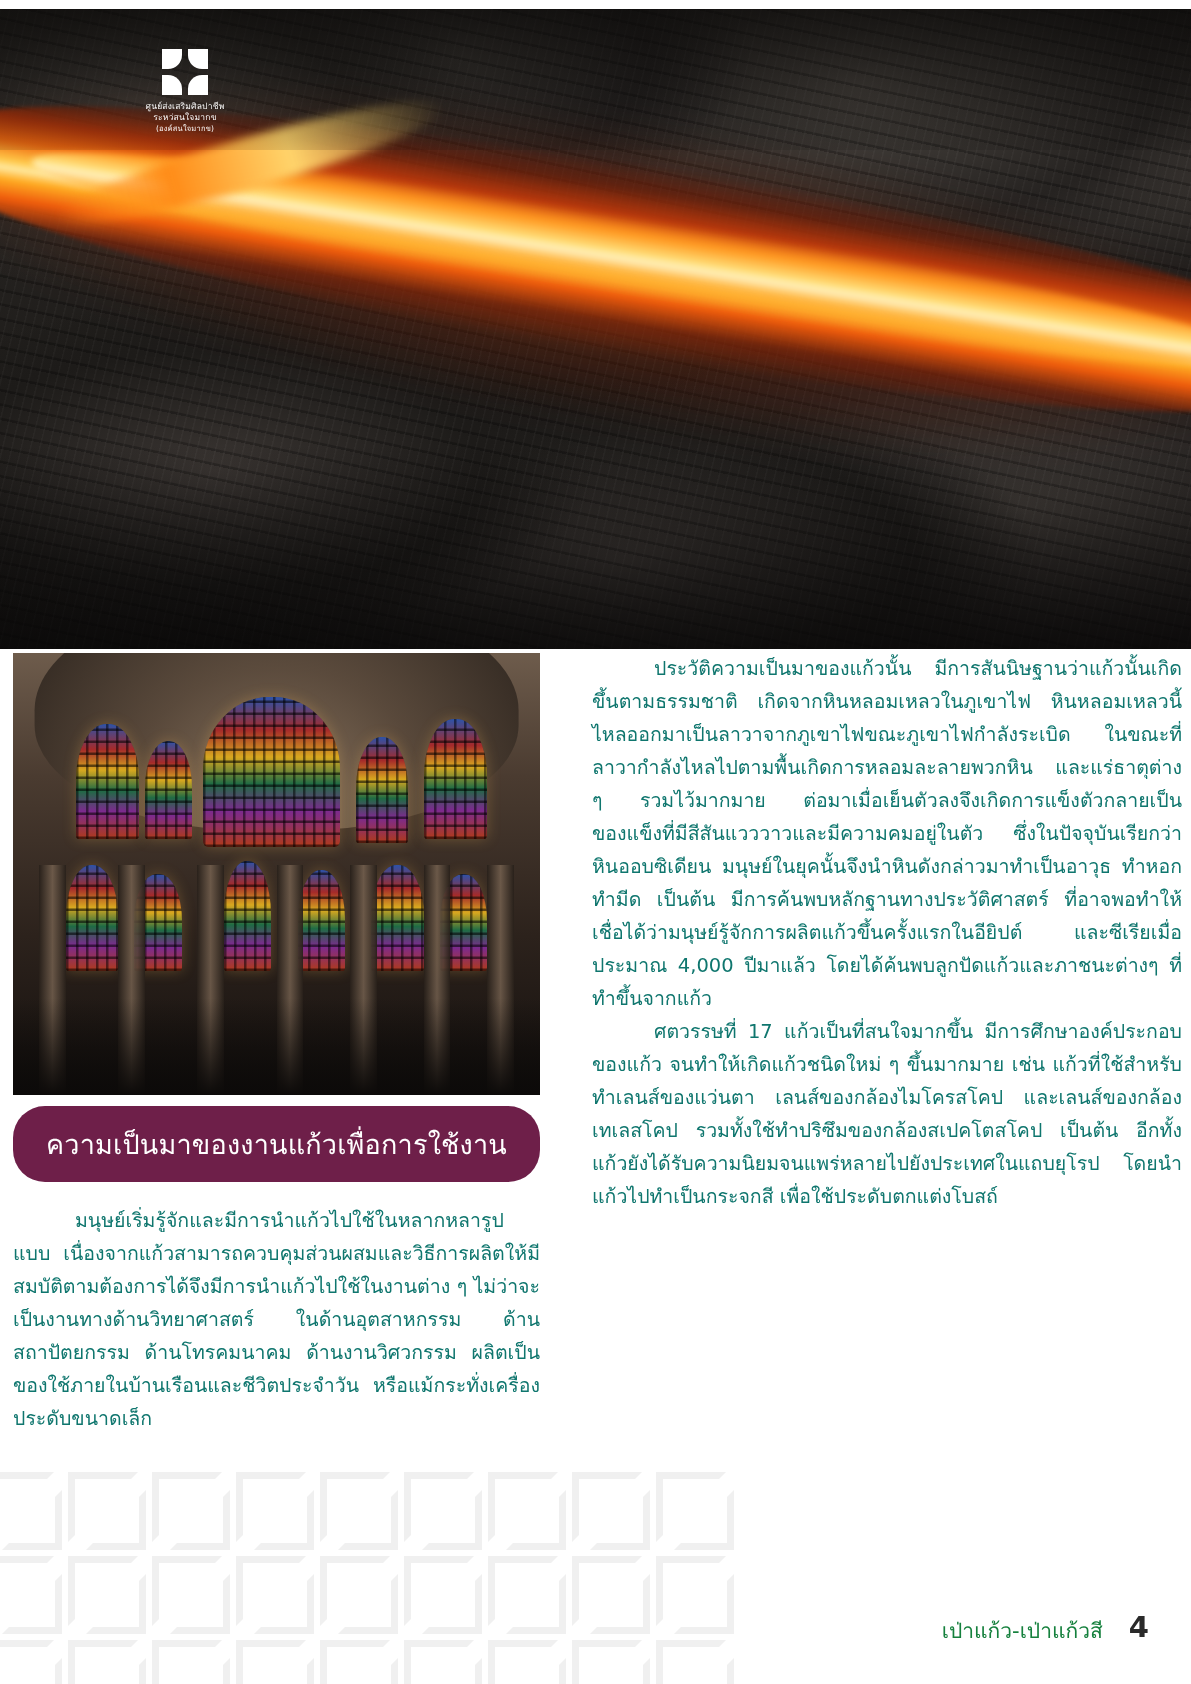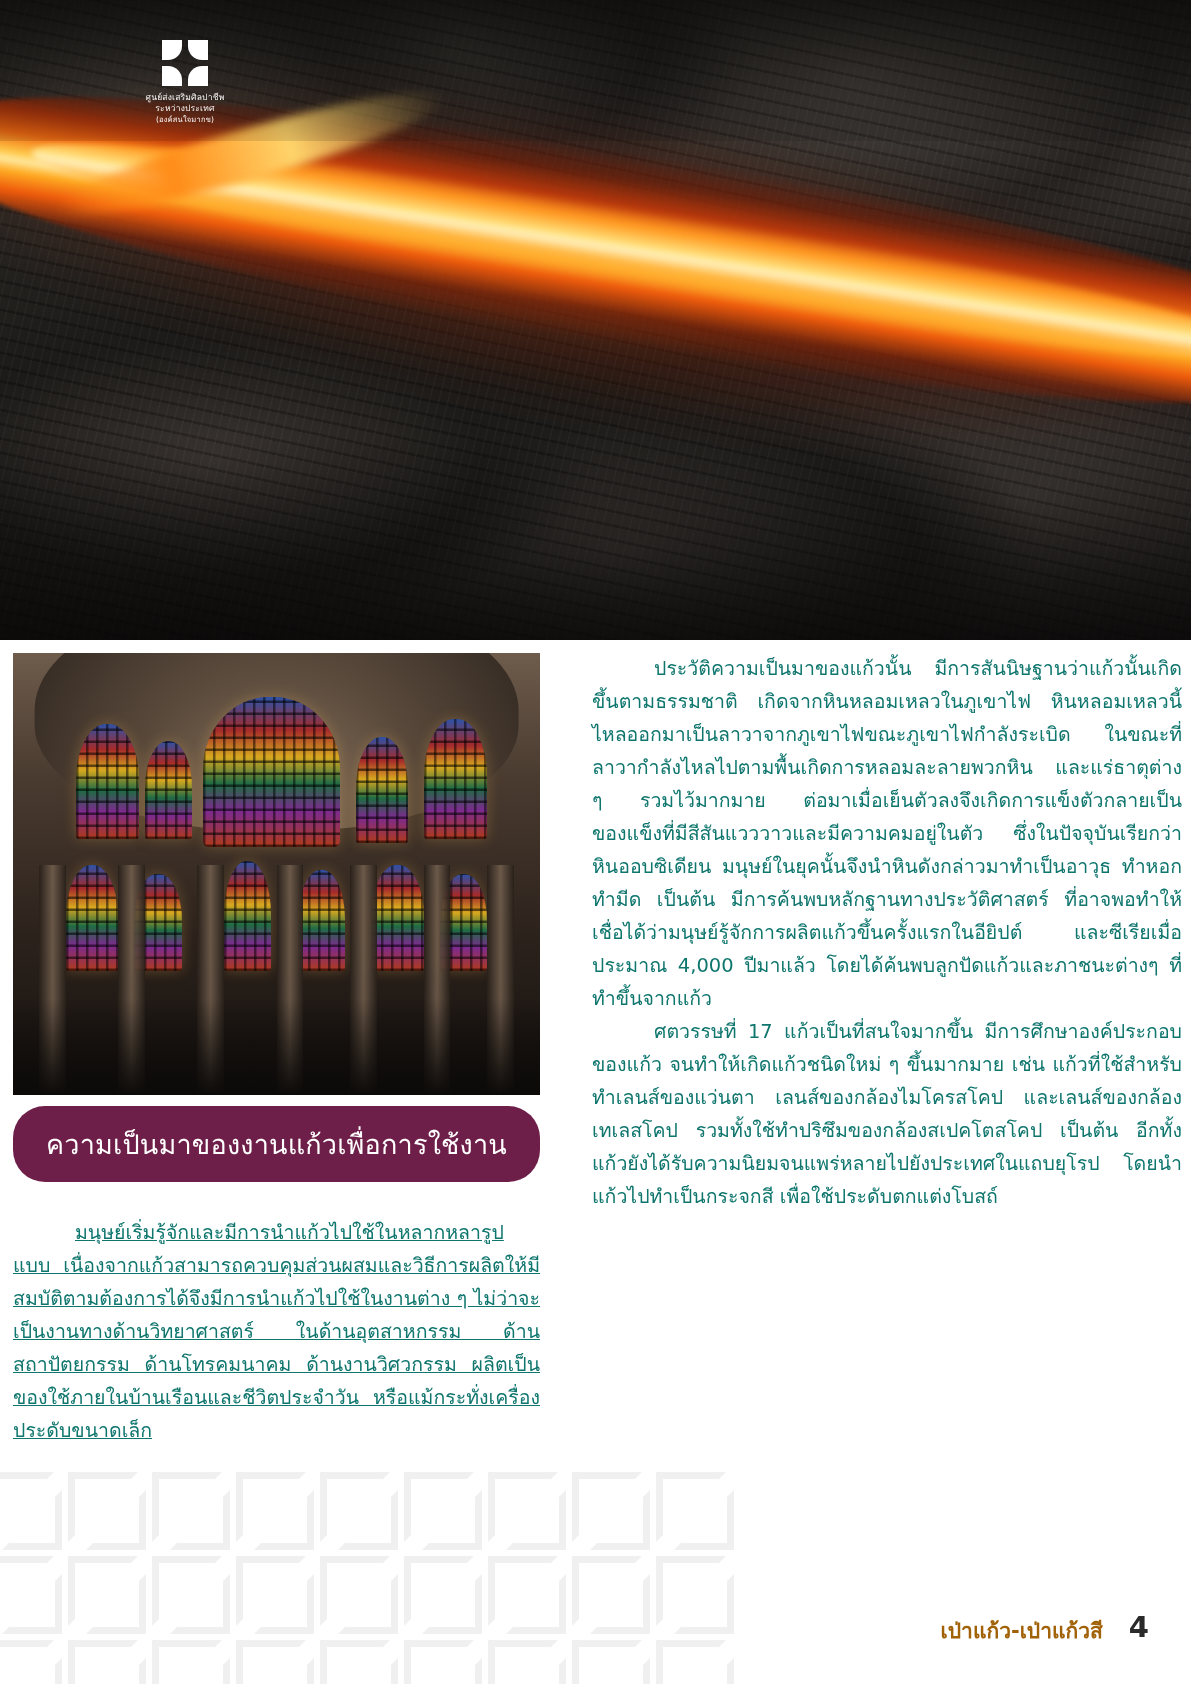--- a/index.html
+++ b/index.html
@@ -13,21 +13,21 @@
     position: relative;
     overflow: hidden;
     font-family: "DejaVu Sans", "Liberation Sans", sans-serif;
     color: #1a1a1a;
   }
 
   
   .hero {
     position: absolute;
     left: 0;
-    top: 0;
+    top: 9px;
     width: 1191px;
     height: 640px;
     overflow: hidden;
     background: #171412;
   }
   .hero-rock {
     position: absolute;
     inset: 0;
     background:
       radial-gradient(ellipse 340px 180px at 12% 16%, #4a4540 0%, #2a2724 60%, rgba(0,0,0,0) 100%),
@@ -242,21 +242,21 @@
     position: absolute;
     width: 527px;
     font-size: 19.5px;
     line-height: 33px;
     color: #0f766e;
     text-align: justify;
     text-justify: inter-word;
   }
   .col p { margin: 0; }
   .col p.indent { text-indent: 62px; }
-  .col-left  { left: 13px;  top: 576px; width: 527px; text-decoration: underline; }
+  .col-left  { left: 13px;  top: 564px; width: 527px; }
   .col-right { left: 592px; top: 12px;  width: 590px; }
 
   
   .ornament {
     position: absolute;
     left: 0;
     bottom: 0;
     width: 740px;
     height: 245px;
     overflow: hidden;
@@ -296,23 +296,22 @@
   .footer {
     position: absolute;
     right: 42px;
     bottom: 42px;
     display: flex;
     align-items: flex-end;
     gap: 26px;
   }
   .footer-title {
     font-size: 21px;
-    color: #a16207;
+    color: #15803d;
     line-height: 1;
-    font-weight: bold;
   }
   .footer-page {
     font-size: 29px;
     color: #2a2a2a;
     line-height: 1;
     font-weight: 700;
   }
 </style>
 </head>
 <body>
@@ -327,21 +326,21 @@
   <div class="hero-dark-bottom"></div>
 
   <div class="logo-wrap">
     <div class="logo-mark">
       <span class="q1"></span>
         <span class="q2"></span>
         <span class="q3"></span>
         <span class="q4"></span>
     </div>
     <div class="logo-line1">ศูนย์ส่งเสริมศิลปาชีพ</div>
-    <div class="logo-line2">ระหว่างประเทศ</div>
+    <div class="logo-line2">ระหว่สนใจมากข</div>
     <div class="logo-line3">(องค์สนใจมากข)</div>
   </div>
 </div>
 
 <div class="content">
 
   <div class="cathedral">
     <div class="cath-bg"></div>
     <div class="cath-vault"></div>
     <div class="cath-window w-main"></div>

